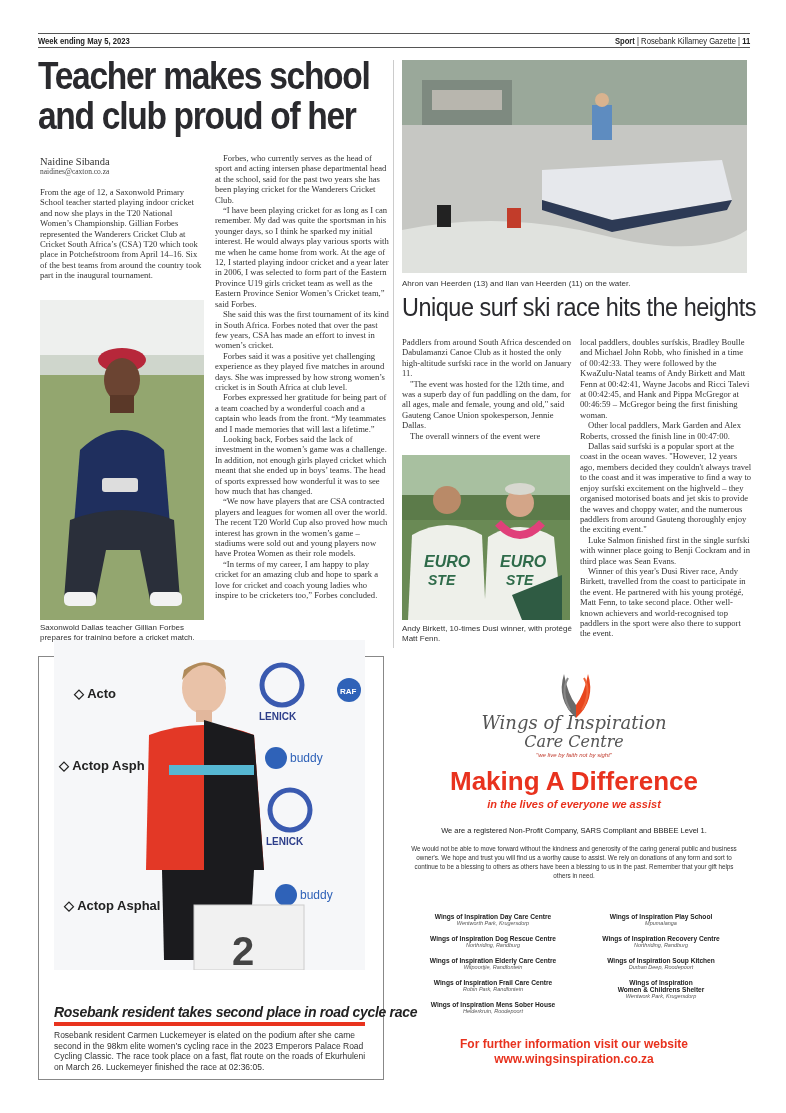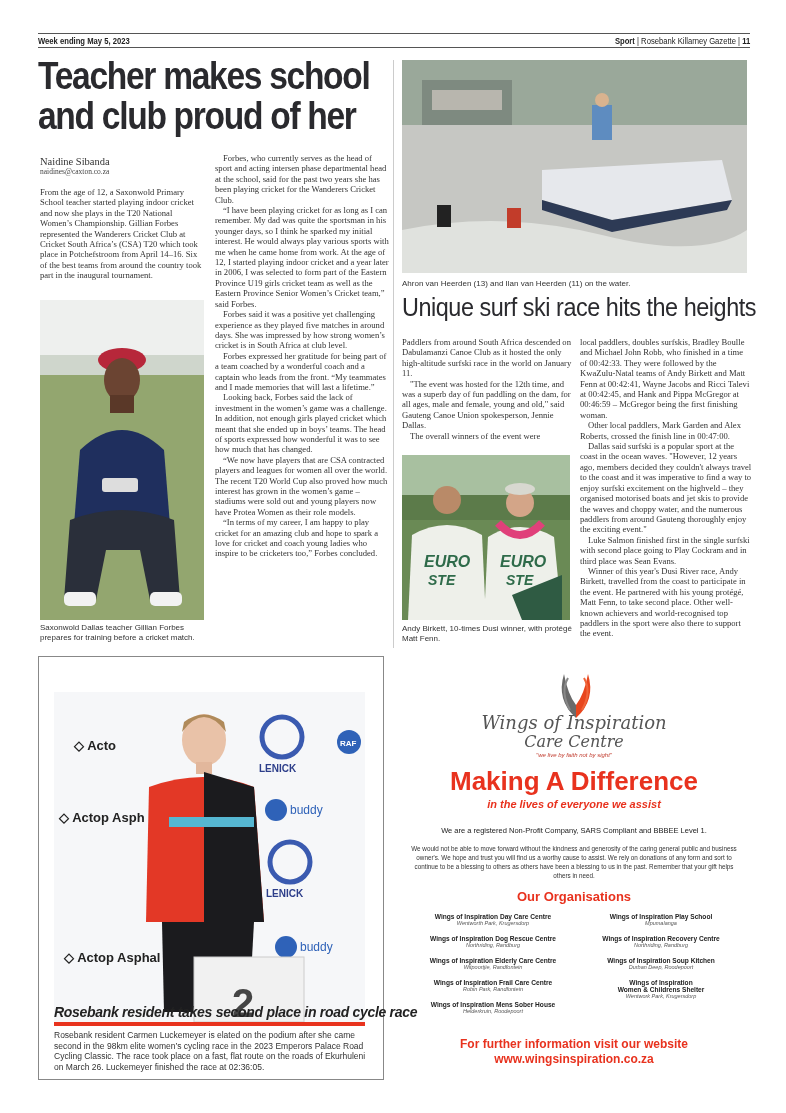--- a/index.html
+++ b/index.html
@@ -79,20 +79,21 @@
     <rect x="24" y="292" width="32" height="14" rx="5" fill="#f2f2f2"></rect>
     <rect x="110" y="292" width="32" height="14" rx="5" fill="#f2f2f2"></rect>
     <rect x="62" y="178" width="36" height="14" rx="3" fill="#dddddd"></rect>
   </svg>
 </div>
 <div class="caption" style="left:40px; top:623px; width:170px;">Saxonwold Dallas teacher Gillian Forbes prepares for training before a cricket match.</div>
 
 <div class="col" style="left:215px; top:153px; width:175px;">
   <p>Forbes, who currently serves as the head of sport and acting intersen phase departmental head at the school, said for the past two years she has been playing cricket for the Wanderers Cricket Club.</p>
   <p>“I have been playing cricket for as long as I can remember. My dad was quite the sportsman in his younger days, so I think he sparked my initial interest. He would always play various sports with me when he came home from work. At the age of 12, I started playing indoor cricket and a year later in 2006, I was selected to form part of the Eastern Province U19 girls cricket team as well as the Eastern Province Senior Women’s Cricket team,” said Forbes.</p>
+  <p>She said this was the first tournament of its kind in South Africa. Forbes noted that over the past few years, CSA has made an effort to invest in women’s cricket.</p>
   <p>Forbes said it was a positive yet challenging experience as they played five matches in around days. She was impressed by how strong women’s cricket is in South Africa at club level.</p>
   <p>Forbes expressed her gratitude for being part of a team coached by a wonderful coach and a captain who leads from the front. “My teammates and I made memories that will last a lifetime.”</p>
   <p>Looking back, Forbes said the lack of investment in the women’s game was a challenge. In addition, not enough girls played cricket which meant that she ended up in boys’ teams. The head of sports expressed how wonderful it was to see how much that has changed.</p>
   <p>“We now have players that are CSA contracted players and leagues for women all over the world. The recent T20 World Cup also proved how much interest has grown in the women’s game – stadiums were sold out and young players now have Protea Women as their role models.</p>
   <p>“In terms of my career, I am happy to play cricket for an amazing club and hope to spark a love for cricket and coach young ladies who inspire to be cricketers too,” Forbes concluded.</p>
 </div>
 
 <div class="vrule"></div>
 
 <div class="photo" style="left:402px; top:60px; width:345px; height:213px;">
@@ -137,26 +138,26 @@
     <text x="104" y="130" font-family="Liberation Sans, sans-serif" font-size="14" font-weight="bold" font-style="italic" fill="#2f6b4a">STE</text>
     <path d="M110 140 L160 120 L160 165 L120 165 Z" fill="#2f5b43"></path>
   </svg>
 </div>
 <div class="caption" style="left:402px; top:624px; width:172px;">Andy Birkett, 10-times Dusi winner, with protégé Matt Fenn.</div>
 
 <div class="col" style="left:580px; top:337px; width:172px;">
   <p class="noindent">local paddlers, doubles surfskis, Bradley Boulle and Michael John Robb, who finished in a time of 00:42:33. They were followed by the KwaZulu-Natal teams of Andy Birkett and Matt Fenn at 00:42:41, Wayne Jacobs and Ricci Talevi at 00:42:45, and Hank and Pippa McGregor at 00:46:59 – McGregor being the first finishing woman.</p>
   <p>Other local paddlers, Mark Garden and Alex Roberts, crossed the finish line in 00:47:00.</p>
   <p>Dallas said surfski is a popular sport at the coast in the ocean waves. "However, 12 years ago, members decided they couldn't always travel to the coast and it was imperative to find a way to enjoy surfski excitement on the highveld – they organised motorised boats and jet skis to provide the waves and choppy water, and the numerous paddlers from around Gauteng thoroughly enjoy the exciting event."</p>
-  <p>Luke Salmon finished first in the single surfski with second place going to Play Cockram and in third place was Sean Evans.</p>
+  <p>Luke Salmon finished first in the single surfski with winner place going to Benji Cockram and in third place was Sean Evans.</p>
   <p>Winner of this year's Dusi River race, Andy Birkett, travelled from the coast to participate in the event. He partnered with his young protégé, Matt Fenn, to take second place. Other well-known achievers and world-recognised top paddlers in the sport were also there to support the event.</p>
 </div>
 
 <div class="cycle-box"></div>
-<div class="photo" style="left:54px; top:692px; width:311px; height:330px; background:#84cc16;">
+<div class="photo" style="left:54px; top:640px; width:311px; height:330px; background:#84cc16;">
   <svg width="311" height="330" viewBox="0 0 311 330">
     <rect width="311" height="330" fill="#f6f7f9"></rect>
     <text x="20" y="58" font-family="Liberation Sans, sans-serif" font-size="13" font-weight="bold" fill="#222">◇ Acto</text>
     <text x="5" y="130" font-family="Liberation Sans, sans-serif" font-size="13" font-weight="bold" fill="#222">◇ Actop Asph</text>
     <text x="10" y="270" font-family="Liberation Sans, sans-serif" font-size="13" font-weight="bold" fill="#222">◇ Actop Asphal</text>
     <circle cx="228" cy="45" r="20" fill="none" stroke="#3a5ab0" stroke-width="5"></circle>
     <text x="205" y="80" font-family="Liberation Sans, sans-serif" font-size="10" font-weight="bold" fill="#2d3e8a">LENICK</text>
     <circle cx="236" cy="170" r="20" fill="none" stroke="#3a5ab0" stroke-width="5"></circle>
     <text x="212" y="205" font-family="Liberation Sans, sans-serif" font-size="10" font-weight="bold" fill="#2d3e8a">LENICK</text>
     <circle cx="295" cy="50" r="12" fill="#2f62b8"></circle>
@@ -187,21 +188,20 @@
     <path d="M24 40 Q14 22 22 8" stroke="#888" stroke-width="2" fill="none"></path>
     <path d="M36 40 Q46 22 38 8" stroke="#f0653a" stroke-width="2" fill="none"></path>
   </svg>
   <div class="logo-text" style="position:absolute; left:0; width:352px; top:56px; font-size:18px;">Wings of Inspiration</div>
   <div class="logo-text" style="position:absolute; left:0; width:352px; top:76px; font-size:16px;">Care Centre</div>
   <div style="position:absolute; left:0; width:352px; top:96px; font-size:6px; font-style:italic; color:#c0392b;">"we live by faith not by sight"</div>
   <div class="big" style="position:absolute; left:0; width:352px; top:110px; font-size:26px;">Making A Difference</div>
   <div style="position:absolute; left:0; width:352px; top:142px; font-size:11px; font-weight:bold; font-style:italic; color:#e8321e;">in the lives of everyone we assist</div>
   <div style="position:absolute; left:0; width:352px; top:170px; font-size:7.5px; color:#222;">We are a registered Non-Profit Company, SARS Compliant and BBBEE Level 1.</div>
   <div style="position:absolute; left:12px; width:328px; top:188px; font-size:6.3px; line-height:9px; color:#333;">We would not be able to move forward without the kindness and generosity of the caring general public and business owner's. We hope and trust you will find us a worthy cause to assist. We rely on donations of any form and sort to continue to be a blessing to others as others have been a blessing to us in the past. Remember that your gift helps others in need.</div>
-  <div class="big" style="position:absolute; left:0; width:352px; top:233px; font-size:13px;">Our Organisations</div>
 
   <div style="position:absolute; left:10px; width:170px; top:257px;">
     <div style="height:22px;">
         <div style="font-size:6.6px; font-weight:bold;">Wings of Inspiration Day Care Centre</div>
         <div style="font-size:5.5px; font-style:italic; color:#555;">Wentworth Park, Krugersdorp</div>
       </div>
     <div style="height:22px;">
         <div style="font-size:6.6px; font-weight:bold;">Wings of Inspiration Dog Rescue Centre</div>
         <div style="font-size:5.5px; font-style:italic; color:#555;">Northriding, Randburg</div>
       </div>

